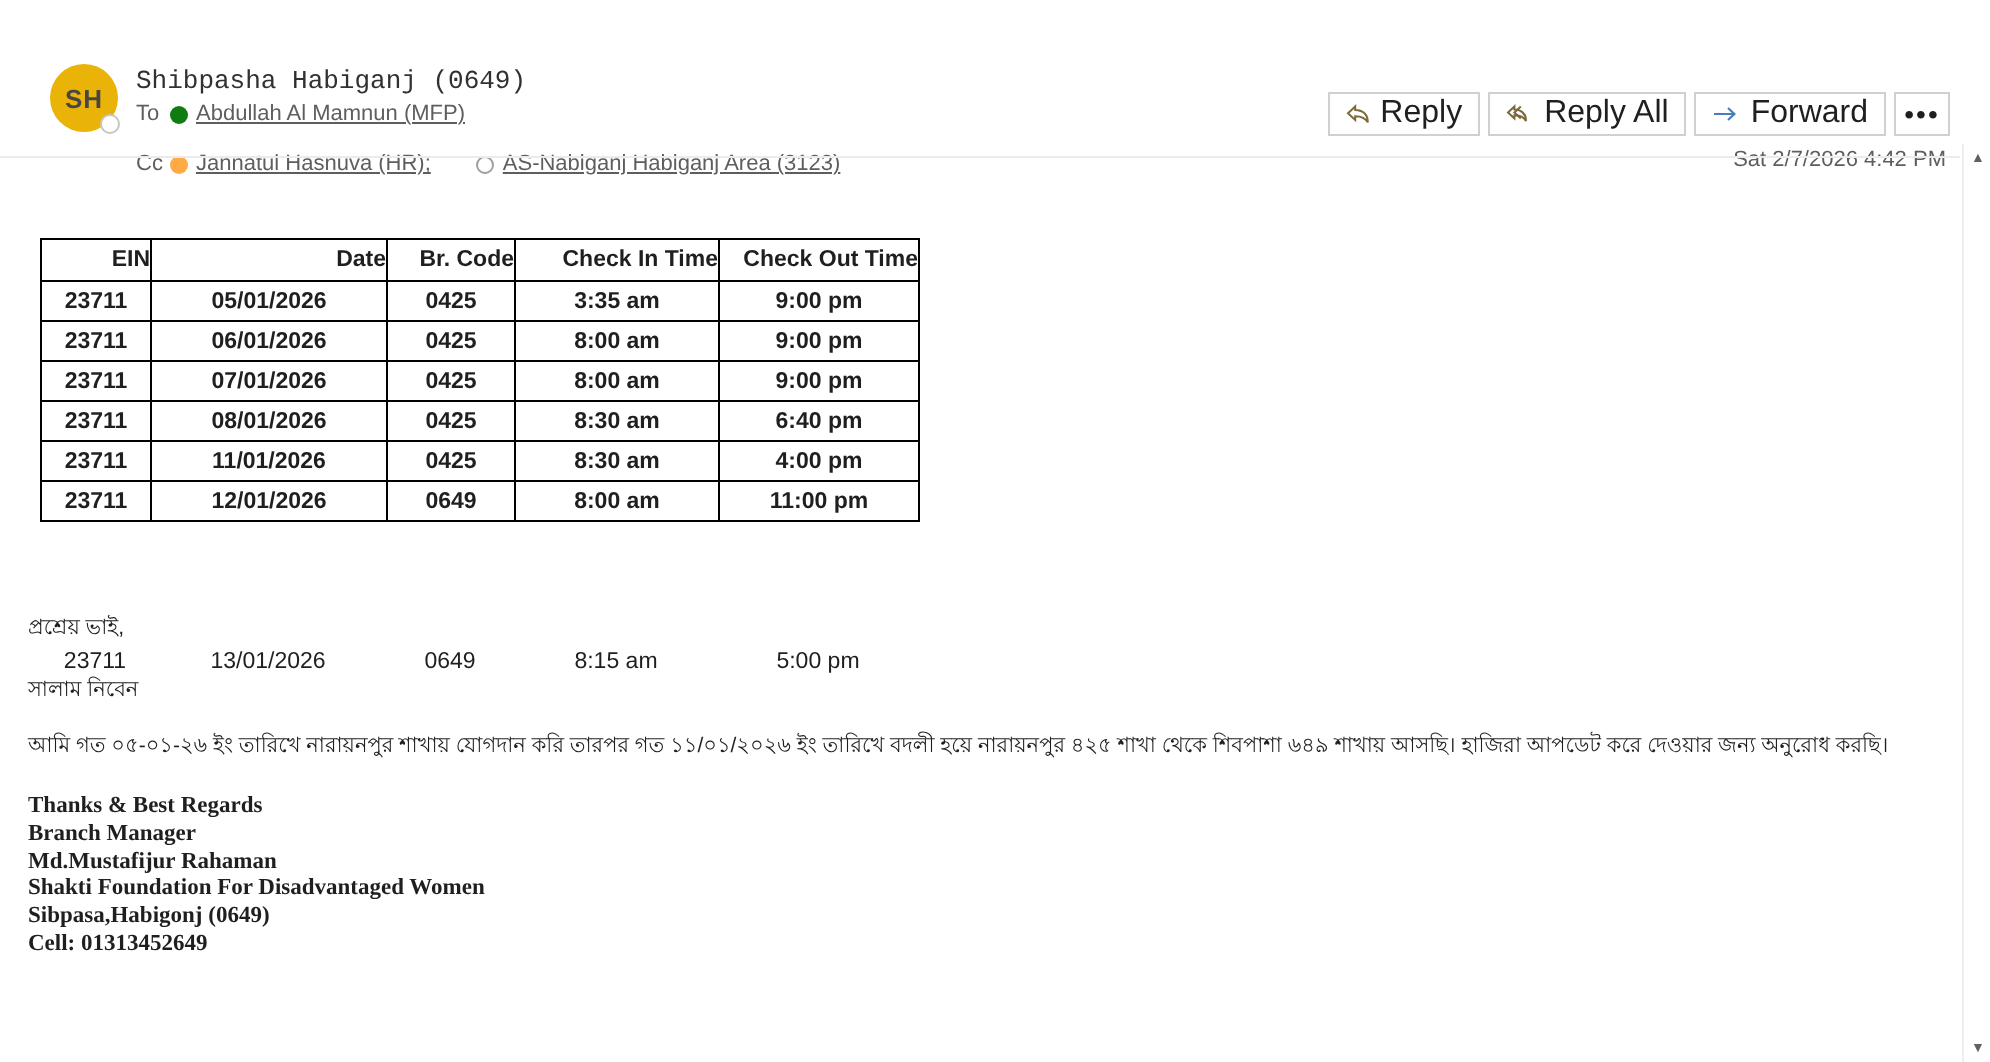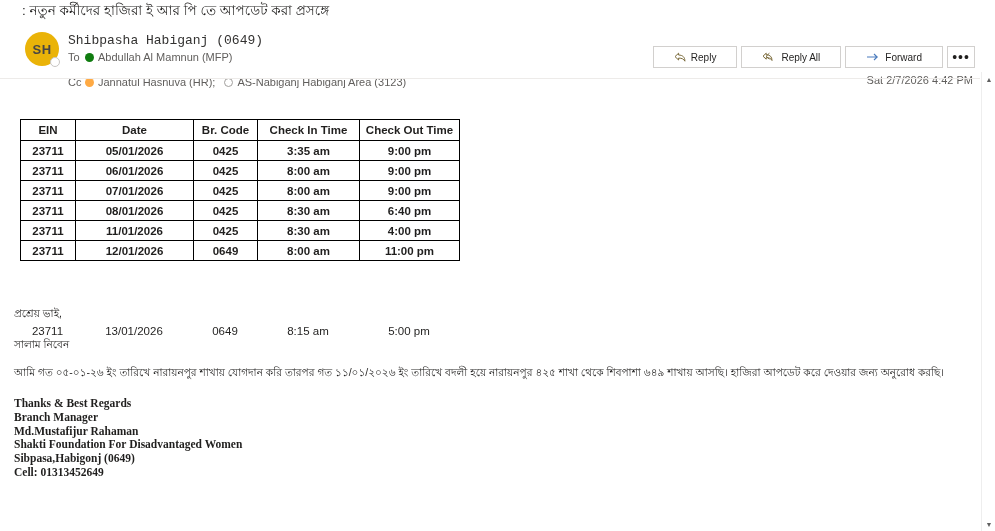--- a/index.html
+++ b/index.html
@@ -76,21 +76,22 @@
   .recip-to { top: 27px; }
   .recip-cc { top: 52px; }
   .recip-label {
     display: inline-block;
     width: 17px;
     color: #605e5c;
   }
   .chip {
     display: inline-flex;
     align-items: center;
-    margin-right: 4px;
+    margin-right: 18px;
+    text-decoration: underline;
   }
   .chip .bullet {
     width: 9px; height: 9px;
     border-radius: 50%;
     margin-right: 4px;
     display: inline-block;
   }
   .bullet.green { background: #107c10; }
   .bullet.away  { background: #ffaa44; }
   .bullet.none  { background: #ffffff; border: 1.2px solid #a19f9d; }
@@ -102,26 +103,26 @@
     top: 22px;
     right: 20px;
     display: flex;
     align-items: center;
     gap: 0px;
   }
   .btn {
     height: 22px;
     border: 1px solid #d2d0ce;
     background: #ffffff;
-    font-size: 10px;
+    font-size: 16px;
     color: #201f1e;
     display: inline-flex;
     align-items: center;
     gap: 5px;
-    padding: 0 20px;
+    padding: 0 8px;
     margin-left: 4px;
     cursor: pointer;
     white-space: nowrap;
   }
   .btn svg { display: block; }
   .btn-ellipsis {
     width: 28px;
     justify-content: center;
     padding: 0;
     font-size: 14px;
@@ -190,21 +191,21 @@
     border-collapse: collapse;
     font-size: 11.5px;
   }
   table.att th, table.att td {
     border: 1px solid #000000;
     text-align: center;
     font-weight: bold;
     padding: 0;
     height: 20px;
   }
-  table.att th { height: 21px; }
+  table.att th { height: 21px; text-align: right; }
   .col-ein   { width: 55px; }
   .col-date  { width: 118px; }
   .col-br    { width: 64px; }
   .col-in    { width: 102px; }
   .col-out   { width: 100px; }
   
   .overflow-row {
     position: absolute;
     left: 20px;
     top: 241px;
@@ -242,21 +243,20 @@
     line-height: 13.8px;
     color: #201f1e;
   }
   .sig div { white-space: nowrap; font-family: Liberation Serif, serif; }
 </style>
 </head>
 <body>
 
 <div id="app">
 
-  <div class="subject">: নতুন কর্মীদের হাজিরা ই আর পি তে আপডেট করা প্রসঙ্গে</div>
 
   <div class="header">
     <div class="avatar">SH</div>
     <div class="presence-dot"></div>
 
     <div class="sender">Shibpasha Habiganj (0649)</div>
 
     <div class="recip-row recip-to">
       <span class="recip-label">To</span>
       <span class="chip">

